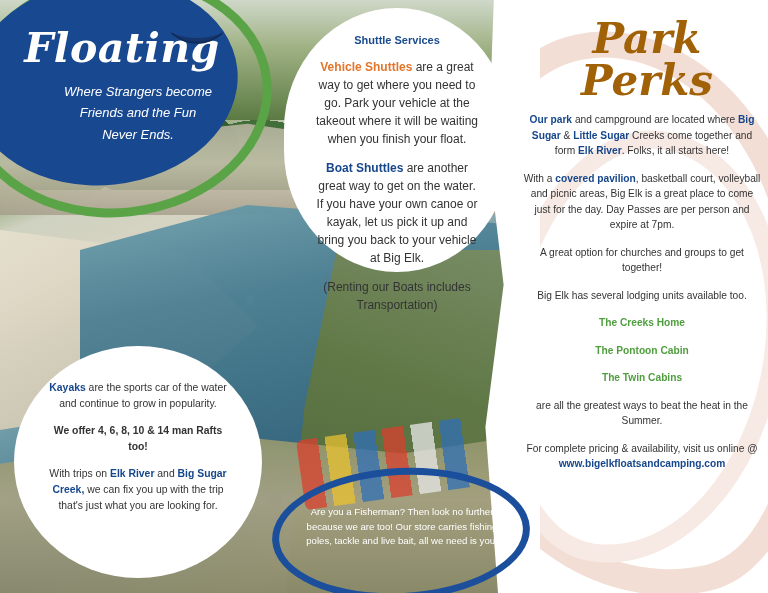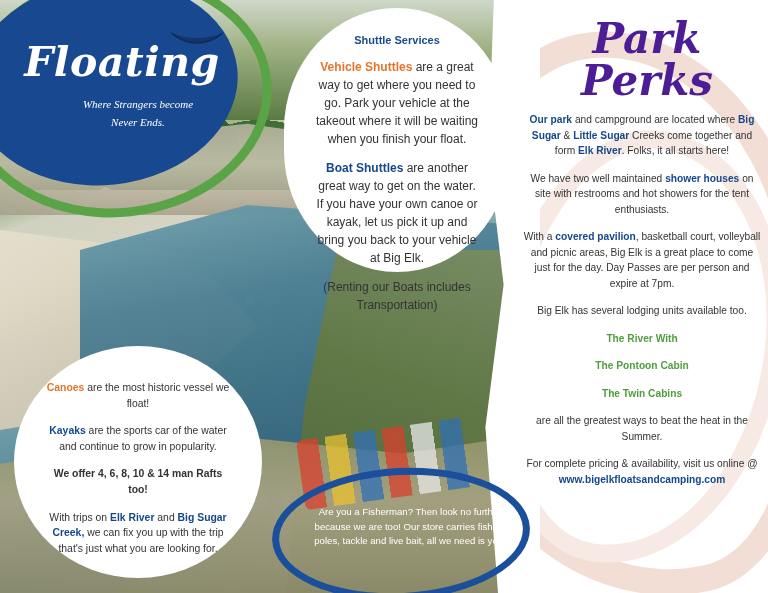--- a/index.html
+++ b/index.html
@@ -125,22 +125,22 @@
     color:#ffffff;text-align:center;padding-left:26px;box-sizing:border-box;
   }
   .script{
     font-family:"DejaVu Serif", serif;
     font-style:italic;font-weight:bold;
   }
   .badge .title{
     font-size:41px;line-height:1;letter-spacing:.5px;margin-bottom:12px;
   }
   .badge .sub{
-    font-family:Liberation Serif, serif;font-style:italic;
-    font-size:11px;line-height:1.65;margin-left:32px;
+    font-family:Liberation Sans, sans-serif;font-style:italic;
+    font-size:13px;line-height:1.65;margin-left:32px;
   }
   .canoe-icon{
     position:absolute;right:28px;top:52px;width:58px;height:26px;
   }
 
   
   .shuttle{
     position:absolute;left:284px;top:8px;width:226px;height:264px;
     background:#ffffff;border-radius:50%/46%;
     box-sizing:border-box;padding:26px 30px 0 30px;text-align:center;
@@ -165,30 +165,30 @@
   
   .fisher{
     position:absolute;left:272px;top:468px;width:244px;height:118px;
   }
   .fisher .ring{
     position:absolute;left:0;top:0;width:244px;height:118px;
     border:7px solid #1b4f9c;border-radius:50%;
     transform:rotate(-3deg);
   }
   .fisher .txt{
-    position:absolute;left:16px;top:0;width:244px;height:118px;
+    position:absolute;left:8px;top:0;width:244px;height:118px;
     display:flex;align-items:center;justify-content:center;text-align:center;
     padding:0 26px;box-sizing:border-box;
     font-size:9.6px;line-height:1.55;color:#ffffff;
   }
 
   
   .perks-title{
     position:absolute;left:532px;top:18px;width:230px;text-align:center;
-    font-size:42px;color:#4c1d95;line-height:1;
+    font-size:42px;color:#a16207;line-height:1;
   }
   .perks-body{
     position:absolute;left:522px;top:112px;width:240px;
     text-align:center;color:#333;font-size:10.2px;line-height:1.52;
   }
   .perks-body p{margin:0 0 12px 0;}
   .lodging{margin:0 0 2px 0;font-weight:bold;color:#4f9e3e;}
   .link{color:#16478c;font-weight:bold;}
   .bold{font-weight:bold;}
 </style>
@@ -213,20 +213,21 @@
   </div>
   <div class="wave"></div>
 
   <div class="badge">
     <div class="greenring"></div>
     <div class="blueblob"></div>
     <div class="content">
       <div class="script title">Floating</div>
       <div class="sub">
         <div>Where Strangers become</div>
+        <div>Friends and the Fun</div>
         <div>Never Ends.</div>
       </div>
     </div>
     <svg class="canoe-icon" viewBox="0 0 60 26">
       <path d="M2,6 C18,22 42,22 58,6 C42,14 18,14 2,6 Z" fill="#16356b"></path>
       <path d="M4,7 C19,20 41,20 56,7" fill="none" stroke="#0f2a55" stroke-width="1.5"></path>
     </svg>
   </div>
 
   <div class="shuttle">
@@ -235,23 +236,20 @@
       <span class="orange">Vehicle Shuttles</span><span> are a great way to get where you need to go.  Park your vehicle at the takeout where it will be waiting when you finish your float.</span>
     </p>
     <p>
       <span class="navy">Boat Shuttles</span><span> are another great way to get on the water.  If you have your own canoe or kayak, let us pick it up and bring you back to your vehicle at Big Elk.</span>
     </p>
     <p>(Renting our Boats includes Transportation)</p>
   </div>
 
   <div class="leftcard">
     <p>
-      <span class="orange">Canoes</span><span> are the most historic vessel we float!</span>
-    </p>
-    <p>
       <span class="navy">Kayaks</span><span> are the sports car of the water and continue to grow in popularity.</span>
     </p>
     <p class="orange">
       <span>We offer </span><span class="bold">4, 6, 8, 10 &amp; 14 man Rafts</span><span> too!</span>
     </p>
     <p>
       <span>With trips on </span><span class="navy">Elk River</span><span> and </span><span class="navy">Big Sugar Creek,</span><span> we can fix you up with the trip that's just what you are looking for.</span>
     </p>
   </div>
 
@@ -260,27 +258,25 @@
     <div class="txt">Are you a Fisherman?  Then look no further because we are too!  Our store carries fishing poles, tackle and live bait, all we need is you!</div>
   </div>
 
   <div class="script perks-title">Park Perks</div>
 
   <div class="perks-body">
     <p>
       <span class="navy">Our park</span><span> and campground are located where </span><span class="navy">Big Sugar</span><span> &amp; </span><span class="navy">Little Sugar</span><span> Creeks come together and form </span><span class="navy">Elk River</span><span>.  Folks, it all starts here!</span>
     </p>
     <p>
-      <span>We have two well maintained </span><span class="navy">shower houses</span><span> on site with restrooms and hot showers for the tent enthusiasts.</span>
-    </p>
-    <p>
       <span>With a </span><span class="navy">covered pavilion</span><span>, basketball court, volleyball and picnic areas, Big Elk is a great place to come just for the day.  Day Passes are per person and expire at 7pm.</span>
     </p>
+    <p>A great option for churches and groups to get together!</p>
     <p>Big Elk has several lodging units available too.</p>
-    <p class="lodging">The River With</p>
+    <p class="lodging">The Creeks Home</p>
     <p class="lodging">The Pontoon Cabin</p>
     <p class="lodging">The Twin Cabins</p>
     <p>are all the greatest ways to beat the heat in the Summer.</p>
     <p>
       <span>For complete pricing &amp; availability, visit us online @ </span><span class="link">www.bigelkfloatsandcamping.com</span>
     </p>
   </div>
 
 </div>
 

